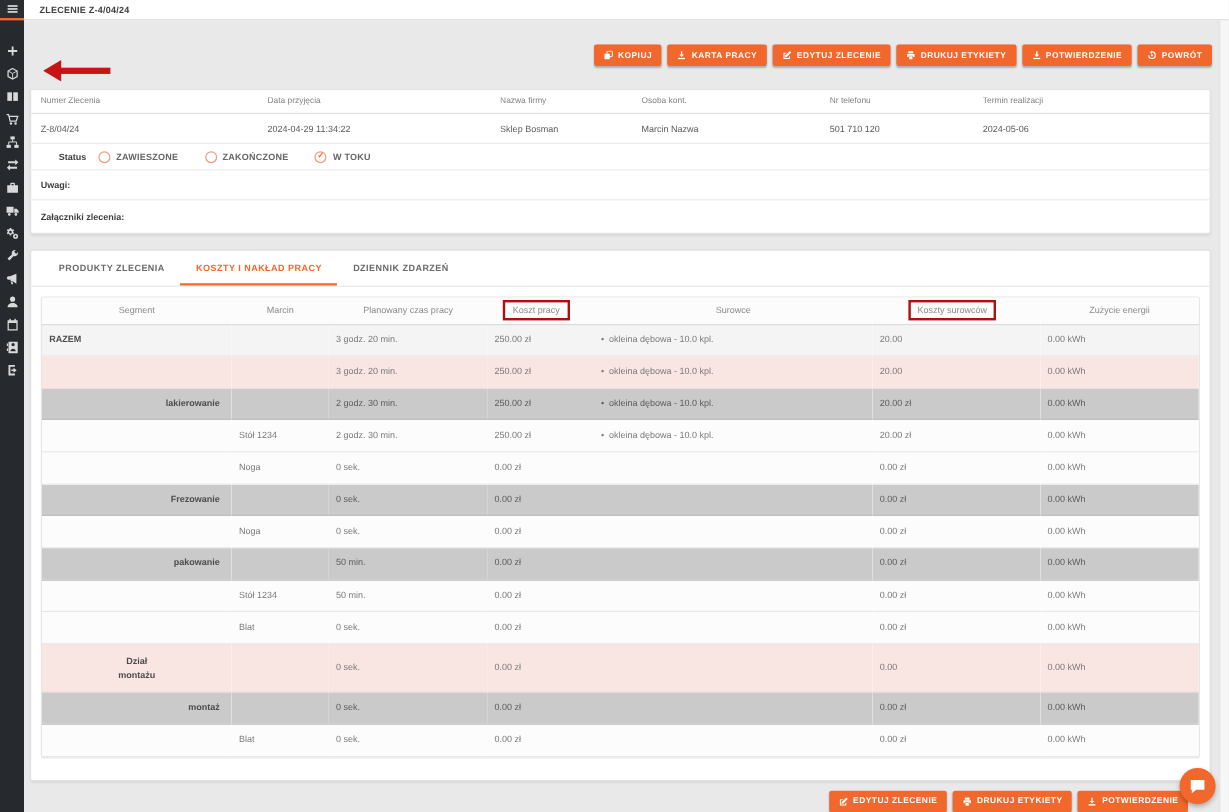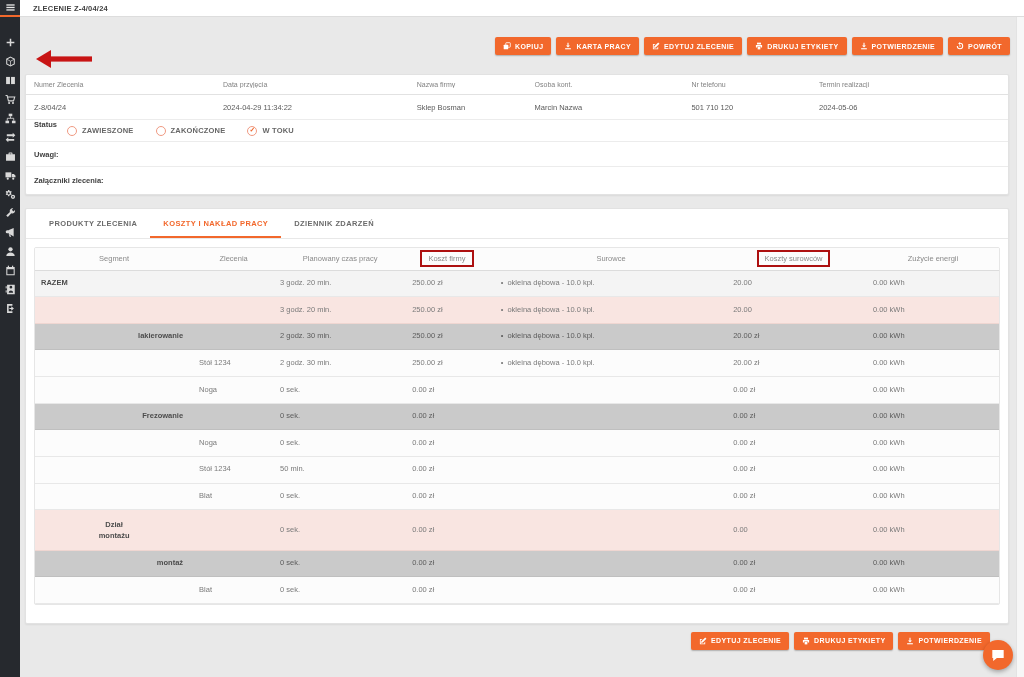--- a/index.html
+++ b/index.html
@@ -30,21 +30,21 @@
   .btn-icon { display:flex; }
   .btn-icon svg { width:8px; height:8px; }
   .card { background:#fff; border:1px solid #e2e2e2; border-radius:2px; box-shadow:0 1px 2px rgba(0,0,0,.07); margin:0 7px 0 5px; }
   .card1 { margin-top:19px; }
   
   .info-row { display:flex; align-items:center; padding-left:8px; }
   .info-labels { height:20px; border-bottom:1px solid #e2e2e2; }
   .info-values { height:25px; border-bottom:1px solid #ececec; }
   .info-col { font-size:7px; color:#828282; overflow:hidden; white-space:nowrap; }
   .info-values .info-col { font-size:7.5px; color:#5a5a5a; }
-  .status-row { height:22px; display:flex; padding-left:8px; border-bottom:1px solid #ececec; }
+  .status-row { height:22px; display:flex; align-items:center; padding-left:23px; border-bottom:1px solid #ececec; }
   .status-label { font-size:7.5px; font-weight:bold; color:#3f3f3f; margin-right:10px; }
   .status-opt { display:flex; align-items:center; margin-right:22px; cursor:pointer; }
   .radio { width:10px; height:10px; border:1.5px solid #f09a82; border-radius:50%; margin-right:5px; position:relative; background:#fff; }
   .radio.checked::after { content:"\2713"; position:absolute; left:1px; top:-1px; font-size:7px; font-weight:bold; color:#ef6a30; }
   .opt-label { font-size:7.5px; font-weight:bold; color:#666; letter-spacing:.2px; }
   .plain-row { height:25px; display:flex; align-items:center; padding-left:8px; font-size:7.5px; font-weight:bold; color:#3f3f3f; border-bottom:1px solid #ececec; }
   .plain-row.last { height:27px; border-bottom:none; }
   
   .card2 { margin-top:13px; padding-bottom:10px; }
   .tabs { display:flex; height:30px; border-bottom:1px solid #e8e8e8; padding-left:10px; }
@@ -307,23 +307,23 @@
             <col style="width: 8.4%;">
             <col style="width: 13.7%;">
             <col style="width: 9.2%;">
             <col style="width: 24.1%;">
             <col style="width: 14.5%;">
             <col style="width: 13.7%;">
           </colgroup>
         <thead>
             <tr id="table-head">
               <th>Segment</th>
-              <th>Zlecenia</th>
+              <th>Marcin</th>
               <th>Planowany czas pracy</th>
-              <th><span class="red-box">Koszt firmy</span></th>
+              <th><span class="red-box">Koszt pracy</span></th>
               <th>Surowce</th>
               <th><span class="red-box">Koszty surowców</span></th>
               <th>Zużycie energii</th>
             </tr>
           </thead>
         <tbody id="table-body">
             <tr class="row-total">
               <td class="seg seg-left">RAZEM</td>
               <td></td>
               <td>3 godz. 20 min.</td>
@@ -379,20 +379,29 @@
             </tr>
             <tr class="row-product">
               <td></td>
               <td>Noga</td>
               <td>0 sek.</td>
               <td>0.00 zł</td>
               <td></td>
               <td>0.00 zł</td>
               <td>0.00 kWh</td>
             </tr>
+            <tr class="row-segment">
+              <td class="seg seg-right">pakowanie</td>
+              <td></td>
+              <td>50 min.</td>
+              <td>0.00 zł</td>
+              <td></td>
+              <td>0.00 zł</td>
+              <td>0.00 kWh</td>
+            </tr>
             <tr class="row-product">
               <td></td>
               <td>Stół 1234</td>
               <td>50 min.</td>
               <td>0.00 zł</td>
               <td></td>
               <td>0.00 zł</td>
               <td>0.00 kWh</td>
             </tr>
             <tr class="row-product">

